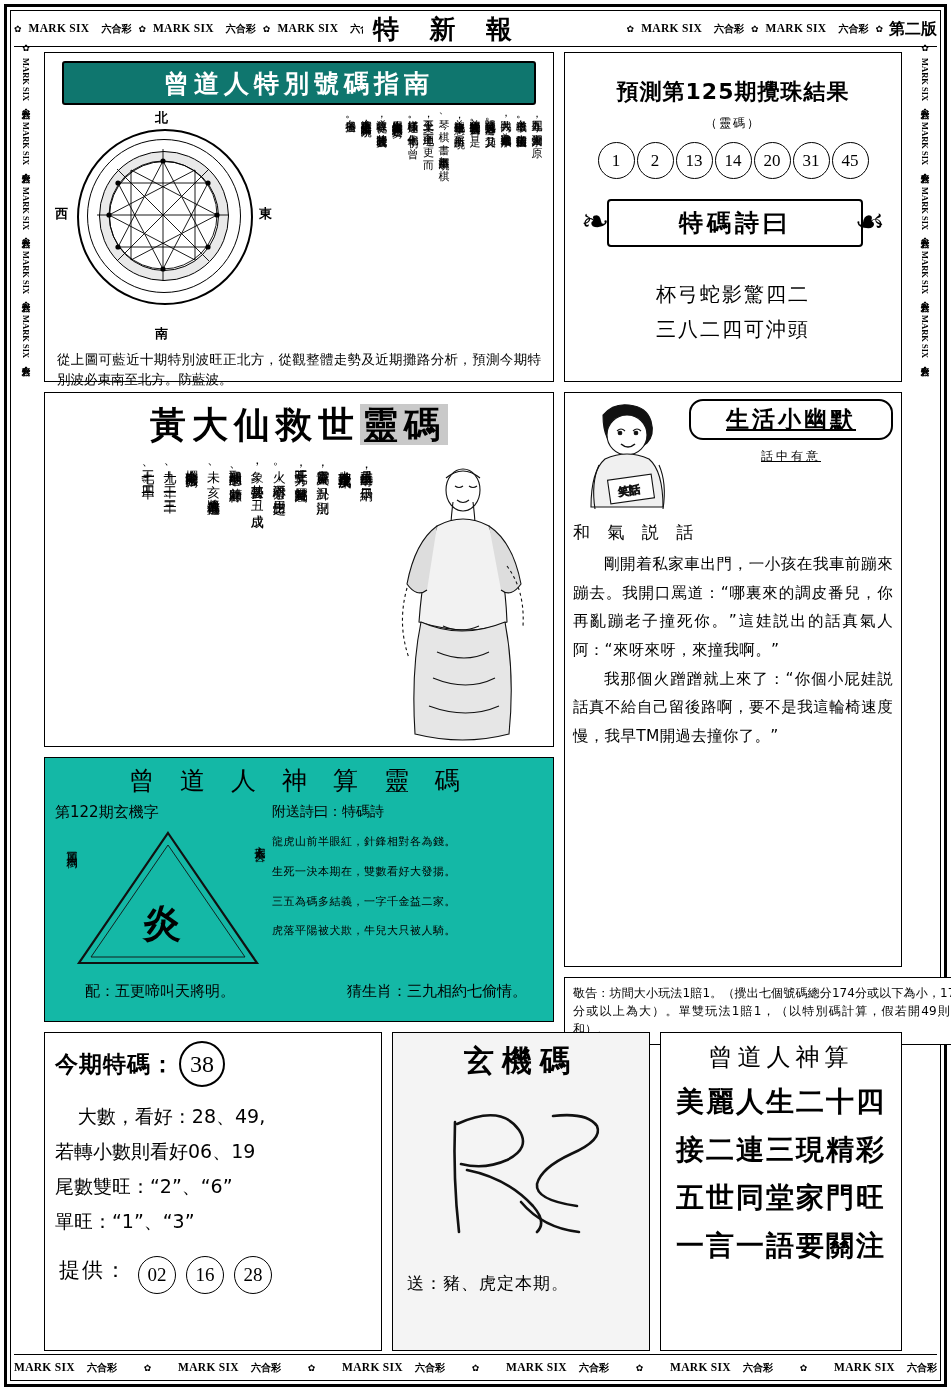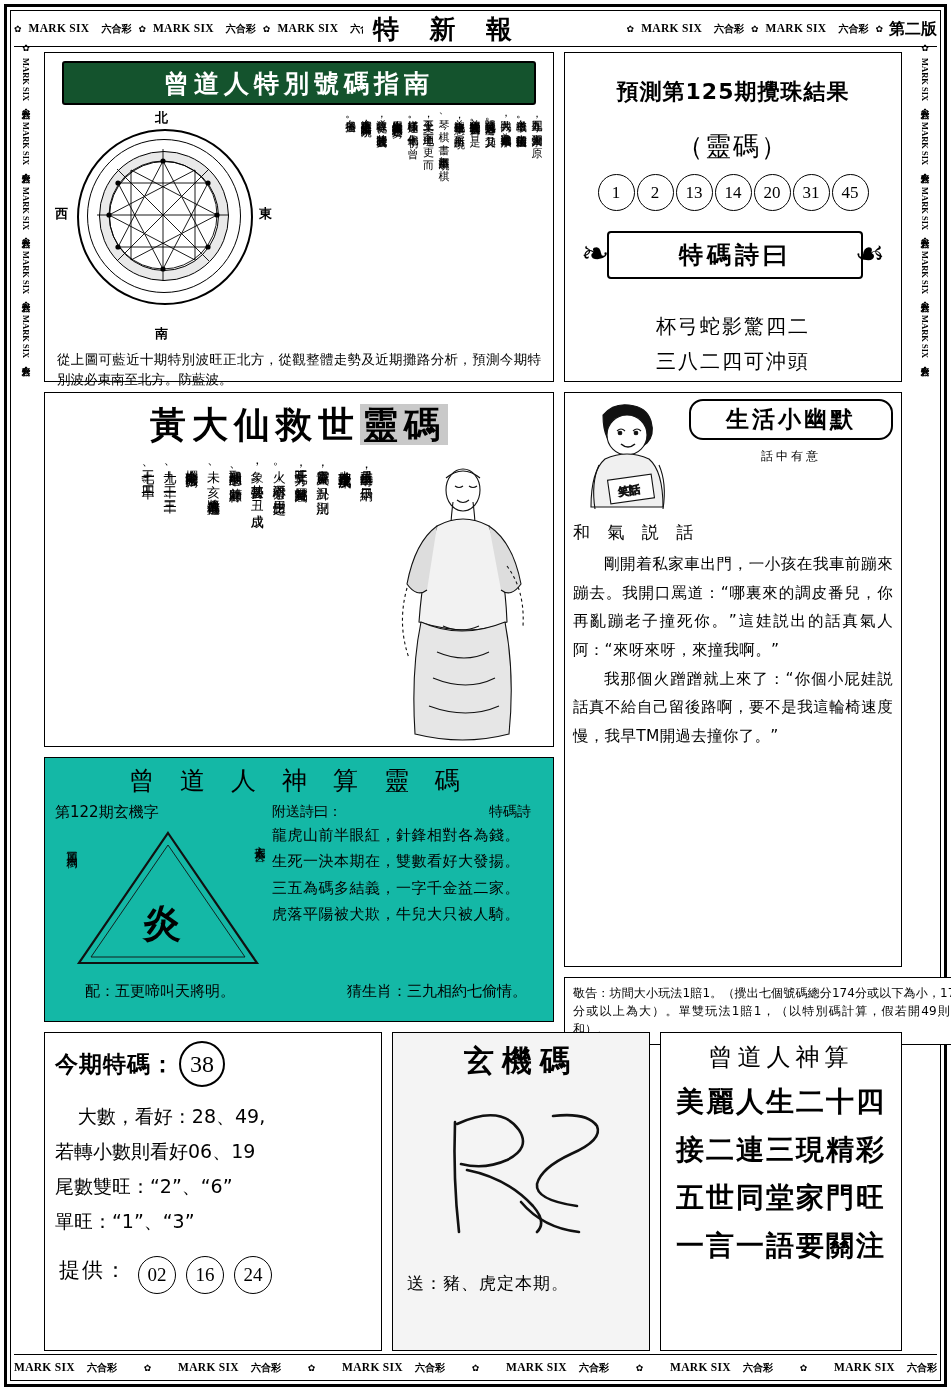--- a/index.html
+++ b/index.html
@@ -27,21 +27,21 @@
   .footer{position:absolute;left:14px;bottom:10px;right:14px;height:26px;display:flex;align-items:center;border-top:1px solid #000;}
   .footer .mark-run{gap:24px;justify-content:space-between;width:100%;}
 
   
   .content{position:absolute;left:44px;top:52px;right:44px;bottom:40px;}
   .box{position:absolute;border:1.5px solid #000;box-sizing:border-box;background:#fff;}
   .thin{border-width:1px;}
 
   
   #boxA{left:0;top:0;width:510px;height:330px;padding:6px;}
-  .banner{margin:2px auto 0;width:470px;height:40px;background:#14532d;border-radius:3px;display:flex;align-items:center;justify-content:center;border:2px solid #000;}
+  .banner{margin:2px auto 0;width:470px;height:40px;background:#0f766e;border-radius:3px;display:flex;align-items:center;justify-content:center;border:2px solid #000;}
   .banner span{color:#fff;font-size:25px;font-weight:bold;letter-spacing:5px;font-family:"DejaVu Sans",sans-serif;}
   .aBody{display:flex;margin-top:4px;height:240px;}
   .compass{width:225px;position:relative;}
   .compass .lbl{position:absolute;font-size:13px;font-weight:bold;}
   .cN{left:104px;top:0;}
   .cS{left:104px;bottom:6px;}
   .cW{left:4px;top:96px;}
   .cE{right:4px;top:96px;}
   .ring{position:absolute;left:26px;top:20px;width:172px;height:172px;border-radius:50%;border:2px solid #000;}
   .ring2{position:absolute;left:36px;top:30px;width:152px;height:152px;border-radius:50%;border:1px solid #000;}
@@ -50,21 +50,21 @@
   .compass svg{position:absolute;left:26px;top:20px;}
   .aText{flex:1;display:flex;flex-direction:row-reverse;justify-content:flex-start;padding:2px 4px 0 0;}
   .vcol{writing-mode:vertical-rl;text-orientation:upright;font-size:11px;line-height:1.32;letter-spacing:.6px;font-family:"DejaVu Sans",sans-serif;max-height:235px;margin-left:1px;}
   .aFoot{font-size:13.5px;line-height:1.5;text-align:center;padding:0 6px;}
   .aFoot .row1{text-align:justify;}
   .aFoot .rec{margin-top:2px;letter-spacing:1px;}
 
   
   #boxB{left:520px;top:0;width:338px;height:330px;padding:24px 6px;text-align:center;}
   .bTitle{font-size:22px;font-weight:bold;letter-spacing:1px;font-family:"DejaVu Sans",sans-serif;}
-  .bSub{font-size:26px;margin-top:22px;letter-spacing:2px;}
+  .bSub{font-size:12px;margin-top:8px;letter-spacing:2px;}
   .balls{display:flex;justify-content:center;gap:2px;margin-top:10px;}
   .ball{width:35px;height:35px;border:1.6px solid #000;border-radius:50%;display:flex;align-items:center;justify-content:center;font-size:17px;font-family:"Liberation Serif",serif;}
   .ribbon{position:relative;margin:14px auto 0;width:300px;height:58px;}
   .ribbon .rb{position:absolute;left:24px;top:6px;width:252px;height:44px;border:2px solid #000;border-radius:4px;display:flex;align-items:center;justify-content:center;font-size:24px;font-weight:bold;letter-spacing:4px;background:#fff;}
   .ribbon .leafL,.ribbon .leafR{position:absolute;top:2px;font-size:34px;line-height:52px;}
   .ribbon .leafL{left:-2px;}
   .ribbon .leafR{right:-2px;}
   .poem{margin-top:26px;font-size:20px;line-height:1.75;letter-spacing:2px;font-family:Liberation Sans, sans-serif;}
 
   
@@ -81,29 +81,29 @@
   #boxD{left:0;top:705px;width:510px;height:265px;padding:6px 10px;background:#14b8a6;}
   .dTitle{text-align:center;font-size:25px;letter-spacing:9px;font-family:"DejaVu Sans",sans-serif;}
   .dRow{display:flex;margin-top:6px;}
   .dLeft{width:215px;position:relative;height:175px;}
   .dLeft .issue{font-size:15px;}
   .tri-svg{position:absolute;left:18px;top:22px;}
   .dLeft .char{position:absolute;left:88px;top:95px;font-size:38px;font-weight:bold;font-family:"DejaVu Sans",serif;}
   .dLeft .sideA{position:absolute;left:8px;top:40px;writing-mode:vertical-rl;text-orientation:upright;font-size:11px;letter-spacing:1px;}
   .dLeft .sideB{position:absolute;right:4px;top:34px;writing-mode:vertical-rl;text-orientation:upright;font-size:11px;letter-spacing:1px;}
   .dRight{flex:1;padding-left:2px;}
-  .dRight .hdr{display:flex;justify-content:space-between;font-size:14px;padding:0 12px 0 0;}
-  .dRight .line{font-size:15px;line-height:1.62;letter-spacing:.5px;margin-top:2px;}
+  .dRight .hdr{display:flex;justify-content:flex-start;font-size:14px;padding:0 12px 0 0;}
+  .dRight .line{font-size:11px;line-height:1.62;letter-spacing:.5px;margin-top:12px;}
   .dFoot{display:flex;justify-content:space-between;font-size:15px;padding:4px 16px 0 30px;}
 
   
   #boxE{left:520px;top:340px;width:338px;height:575px;padding:6px 8px;}
   .eHead{display:flex;align-items:flex-start;gap:4px;height:118px;}
   .eFace{width:112px;height:112px;position:relative;}
-  .eTitleWrap{flex:1;text-align:center;}
+  .eTitleWrap{flex:1;text-align:center;text-decoration:underline;}
   .eTitle{border:2px solid #000;border-radius:14px;padding:3px 4px;font-size:23px;font-weight:bold;letter-spacing:3px;}
   .eSub{font-size:12px;margin-top:8px;letter-spacing:3px;}
   .eArticleTitle{text-align:left;font-size:17px;letter-spacing:6px;margin-top:4px;}
   .eText{font-size:15.5px;line-height:1.85;text-align:justify;margin-top:6px;letter-spacing:.3px;}
   .eText p{margin:0;text-indent:2em;}
 
   
   #boxF{left:520px;top:925px;width:408px;height:68px;padding:6px 8px;}
   .fText{font-size:12px;line-height:1.5;text-align:justify;}
 
@@ -398,21 +398,21 @@
       <div class="gLines">
         <div class="ind">大數，看好：28、49,</div>
         <div>若轉小數則看好06、19</div>
         <div>尾數雙旺：“2”、“6”</div>
         <div>單旺：“1”、“3”</div>
       </div>
       <div class="gProvide">
         <span class="lb">提供：</span>
         <span class="gBall2">02</span>
         <span class="gBall2">16</span>
-        <span class="gBall2">24</span>
+        <span class="gBall2">28</span>
       </div>
     </div>
 
     <div class="box" id="boxH">
       <div class="hTitle">玄機碼</div>
       <div class="sig">
         <svg width="236" height="185" viewBox="0 0 236 185">
           <g fill="none" stroke="#111" stroke-width="2.6" stroke-linecap="round">
             <path d="M52 40 q-2 58 4 110"></path>
             <path d="M54 42 q44 -20 62 6 q12 18 -12 30 q-22 10 -46 4"></path>

